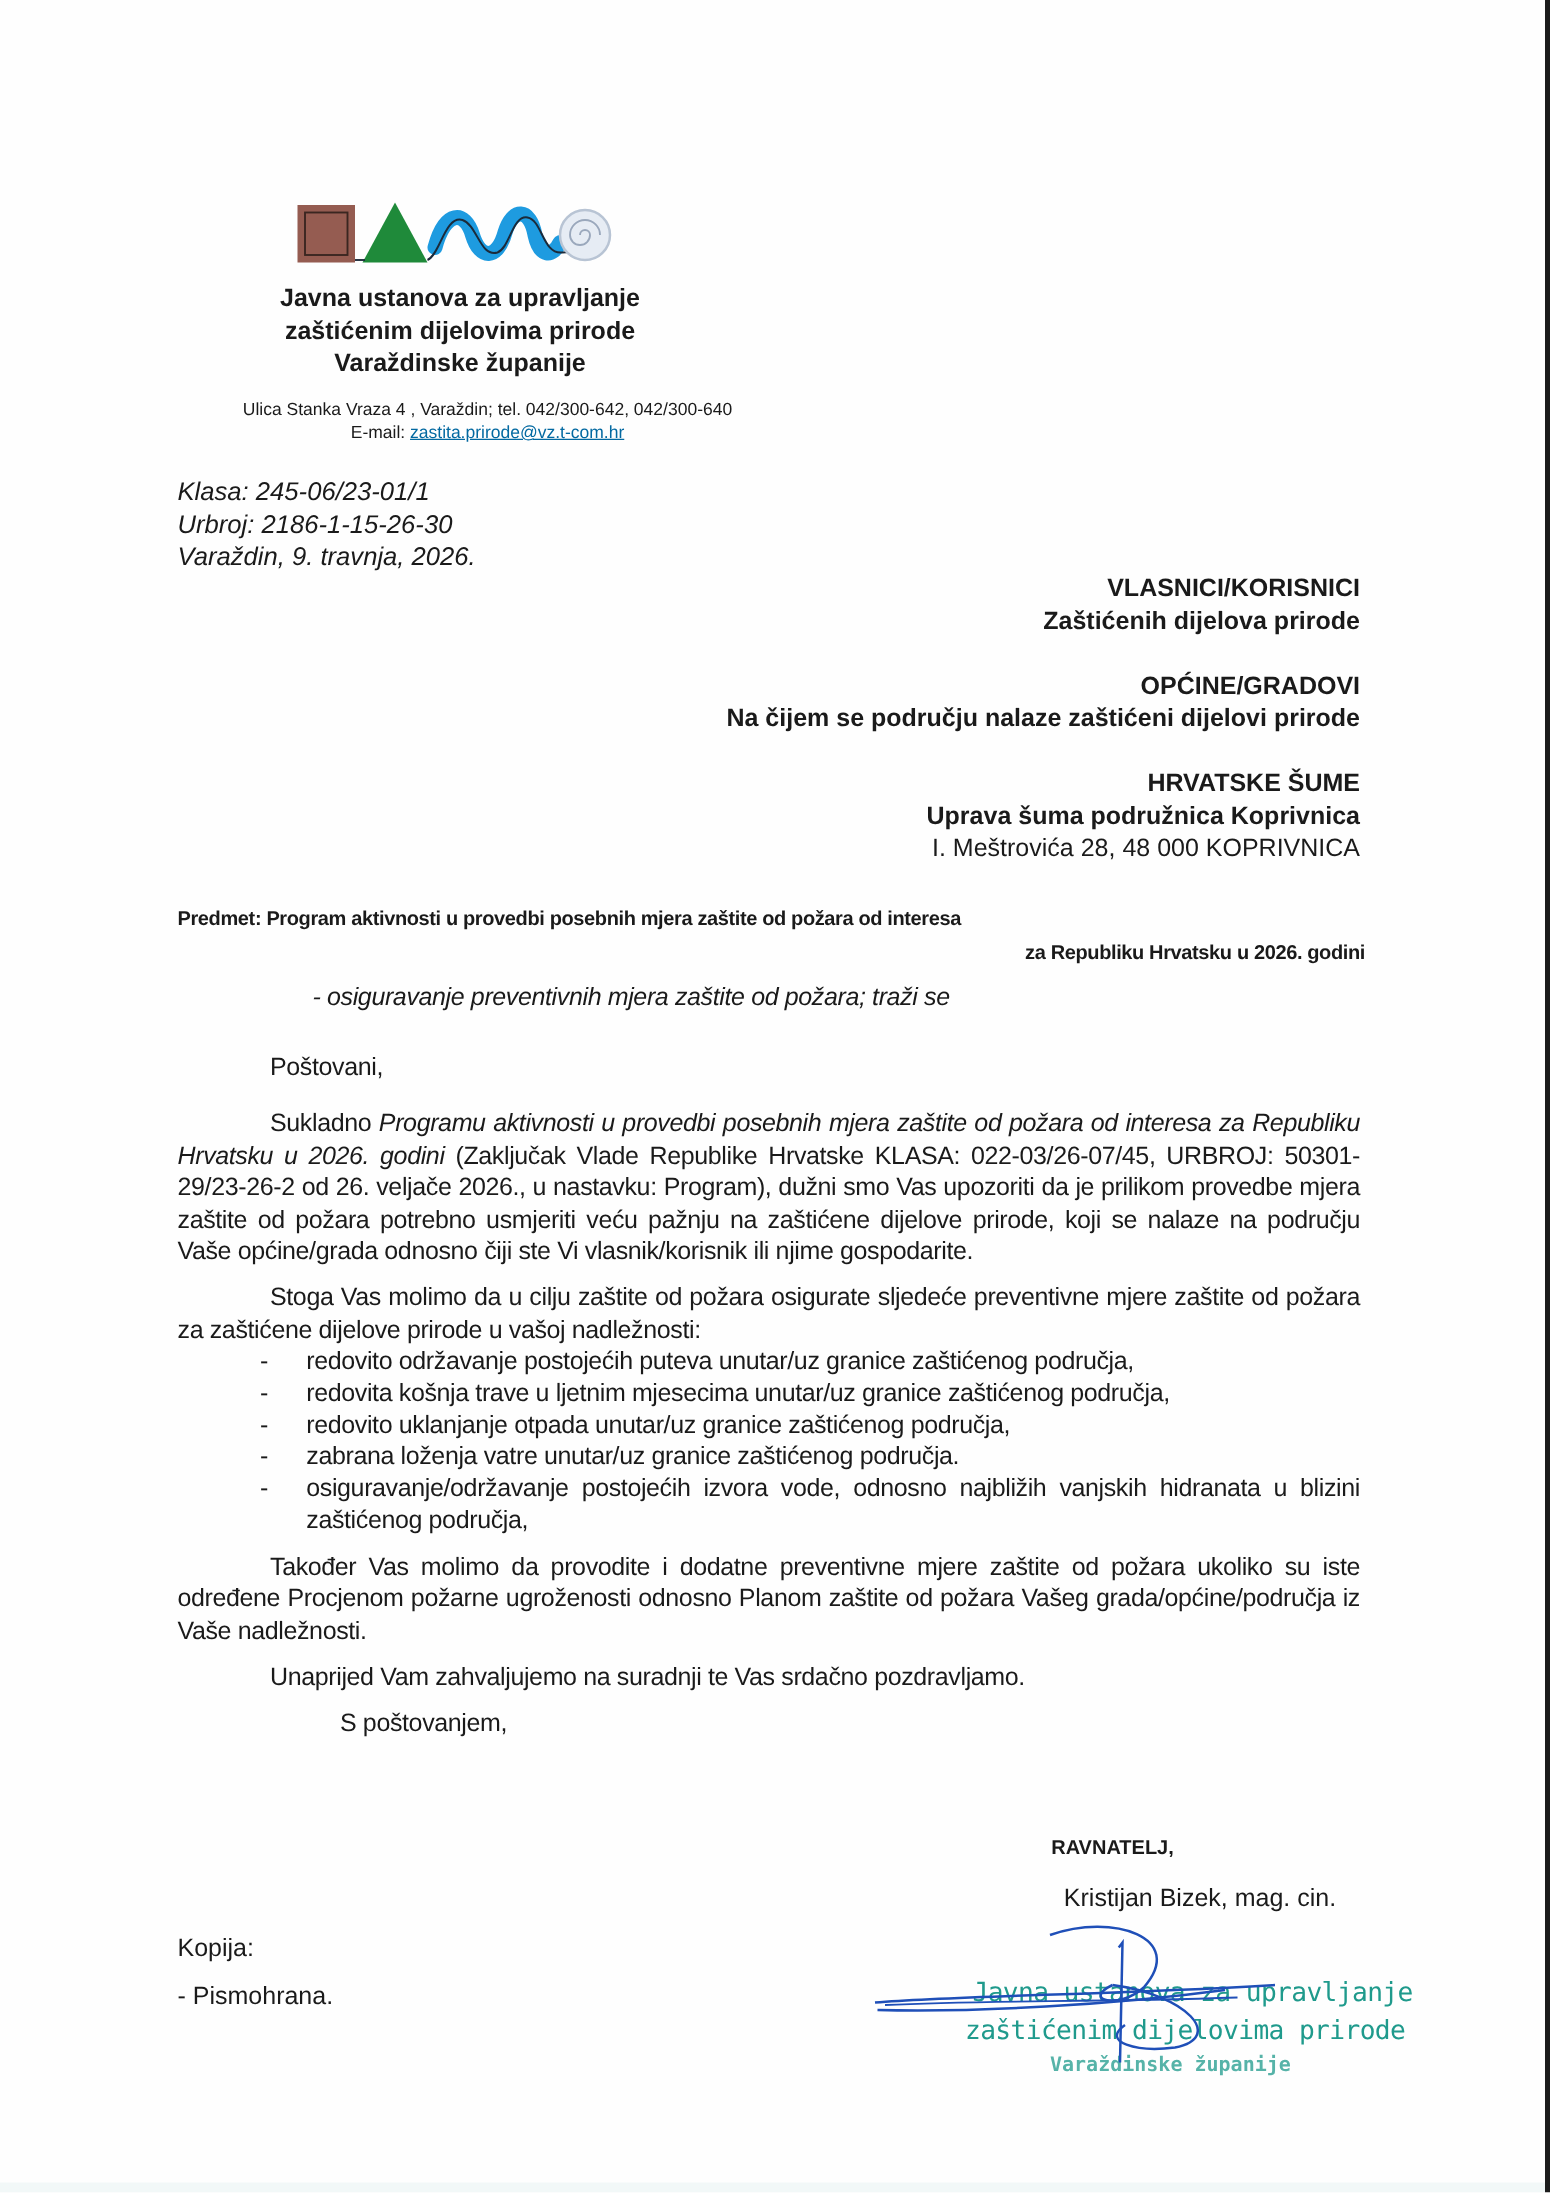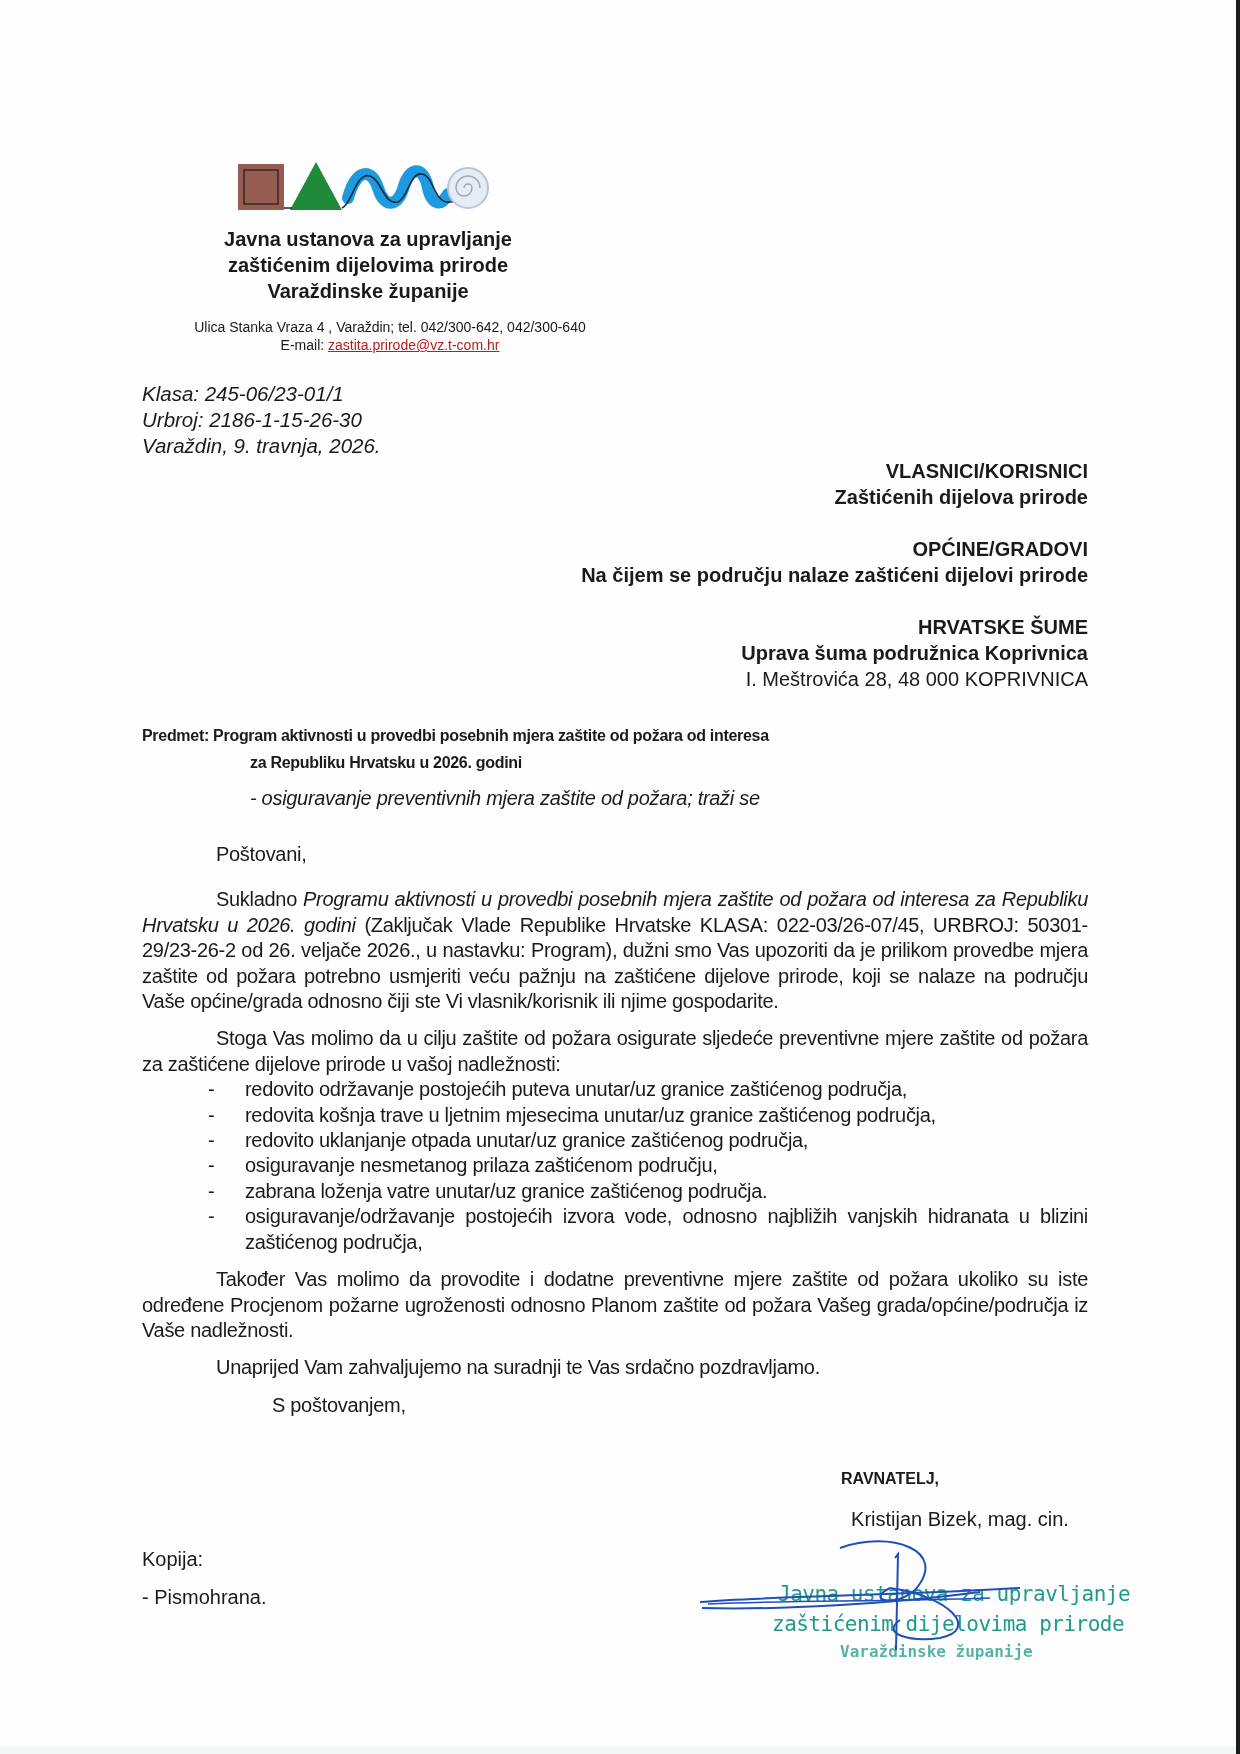--- a/index.html
+++ b/index.html
@@ -6,28 +6,28 @@
     body {
       width: 1240px; height: 1754px; background: #fefefe; position: relative; overflow: hidden;
       font-family: "Liberation Sans", sans-serif; color: #1a1a1a;
     }
     .scan-edge { position: absolute; right: 0; top: 0; width: 4px; height: 1754px; background: #1c1c1c; }
     .scan-bottom { position: absolute; left: 0; bottom: 0; width: 1236px; height: 8px; background: #f2f8f8; }
     .abs { position: absolute; }
     .logo { left: 236px; top: 158px; width: 256px; height: 58px; }
     .org { left: 188px; top: 226px; width: 360px; text-align: center; font-weight: bold; font-size: 20px; line-height: 26px; }
     .addr { left: 140px; top: 318px; width: 500px; text-align: center; font-size: 14px; line-height: 18px; }
-    .addr a { color: #b91c1c; text-decoration: underline; }
+    .addr a { color: #0369a1; text-decoration: underline; }
     .refs { left: 142px; top: 381px; font-size: 20.5px; line-height: 26px; font-style: italic; }
     .recips { right: 152px; top: 458px; text-align: right; font-size: 20px; line-height: 26px; }
     .recips .b { font-weight: bold; }
     .recips .gap { height: 26px; }
     .narrow { font-family: "Liberation Sans Narrow", "Liberation Sans", sans-serif; }
     .subject { left: 142px; top: 722px; width: 950px; font-size: 16px; line-height: 27px; font-weight: bold; letter-spacing: -0.3px; }
-    .subject .cont { padding-left: 108px; }
+    .subject .cont { padding-left: 108px; text-align: right; }
     .subject-note { left: 250px; top: 787px; font-size: 20px; font-style: italic; letter-spacing: -0.3px; }
     .body { left: 142px; top: 842px; width: 946px; font-size: 20px; line-height: 25.4px; letter-spacing: -0.3px; text-align: justify; }
     .body p { margin: 0 0 12px 0; text-indent: 74px; }
     .body ul { list-style: none; margin: 0 0 12px 0; padding: 0 0 0 66px; }
     .body li { position: relative; padding-left: 37px; text-align: justify; }
     .body li::before { content: "-"; position: absolute; left: 0; }
     .greet { margin: 0 0 20px 0 !important; }
     .regards { padding-left: 130px; text-indent: 0 !important; }
     .director { left: 780px; top: 1470px; width: 220px; text-align: center; font-weight: bold; font-size: 16px; }
     .director-name { left: 830px; top: 1508px; width: 260px; text-align: center; font-size: 20px; }
@@ -95,21 +95,20 @@
 <div class="abs subject-note narrow">- osiguravanje preventivnih mjera zaštite od požara; traži se</div>
 
 <div class="abs body narrow">
   <p class="greet">Poštovani,</p>
   <p><span>Sukladno </span><i>Programu aktivnosti u provedbi posebnih mjera zaštite od požara od interesa za Republiku Hrvatsku u 2026. godini</i><span> (Zaključak Vlade Republike Hrvatske KLASA: 022-03/26-07/45, URBROJ: 50301-29/23-26-2 od 26. veljače 2026., u nastavku: Program), dužni smo Vas upozoriti da je prilikom provedbe mjera zaštite od požara potrebno usmjeriti veću pažnju na zaštićene dijelove prirode, koji se nalaze na području Vaše općine/grada odnosno čiji ste Vi vlasnik/korisnik ili njime gospodarite.</span></p>
   <p style="margin-bottom:0">Stoga Vas molimo da u cilju zaštite od požara osigurate sljedeće preventivne mjere zaštite od požara za zaštićene dijelove prirode u vašoj nadležnosti:</p>
   <ul>
     <li>redovito održavanje postojećih puteva unutar/uz granice zaštićenog područja,</li>
     <li>redovita košnja trave u ljetnim mjesecima unutar/uz granice zaštićenog područja,</li>
     <li>redovito uklanjanje otpada unutar/uz granice zaštićenog područja,</li>
-    <li>osiguravanje nesmetanog prilaza zaštićenom području,</li>
     <li>zabrana loženja vatre unutar/uz granice zaštićenog područja.</li>
     <li>osiguravanje/održavanje postojećih izvora vode, odnosno najbližih vanjskih hidranata u blizini zaštićenog područja,</li>
   </ul>
   <p>Također Vas molimo da provodite i dodatne preventivne mjere zaštite od požara ukoliko su iste određene Procjenom požarne ugroženosti odnosno Planom zaštite od požara Vašeg grada/općine/područja iz Vaše nadležnosti.</p>
   <p>Unaprijed Vam zahvaljujemo na suradnji te Vas srdačno pozdravljamo.</p>
   <p class="regards">S poštovanjem,</p>
 </div>
 
 <div class="abs director">RAVNATELJ,</div>
 <div class="abs director-name">Kristijan Bizek, mag. cin.</div>

